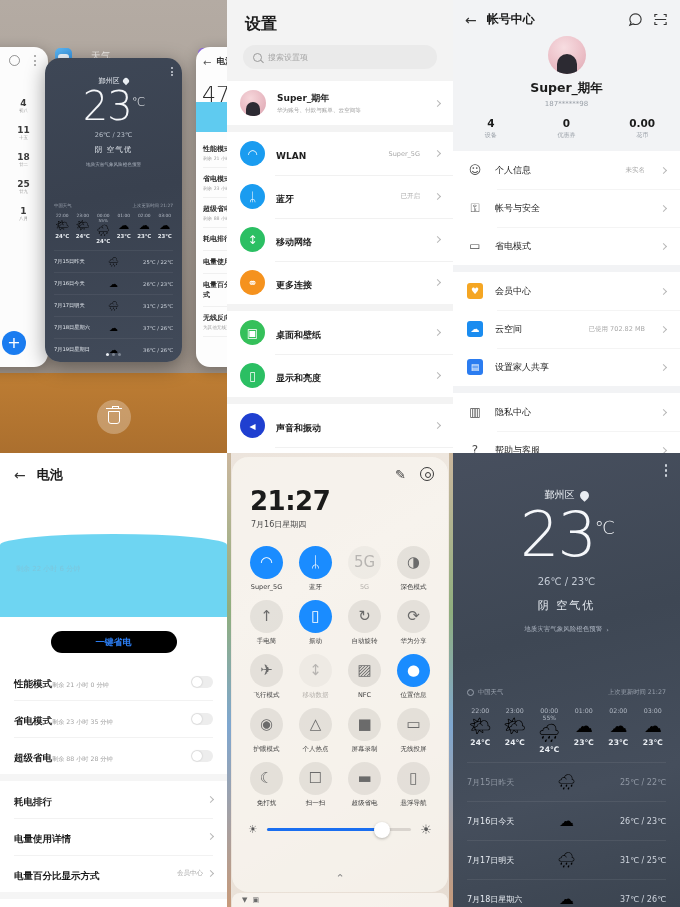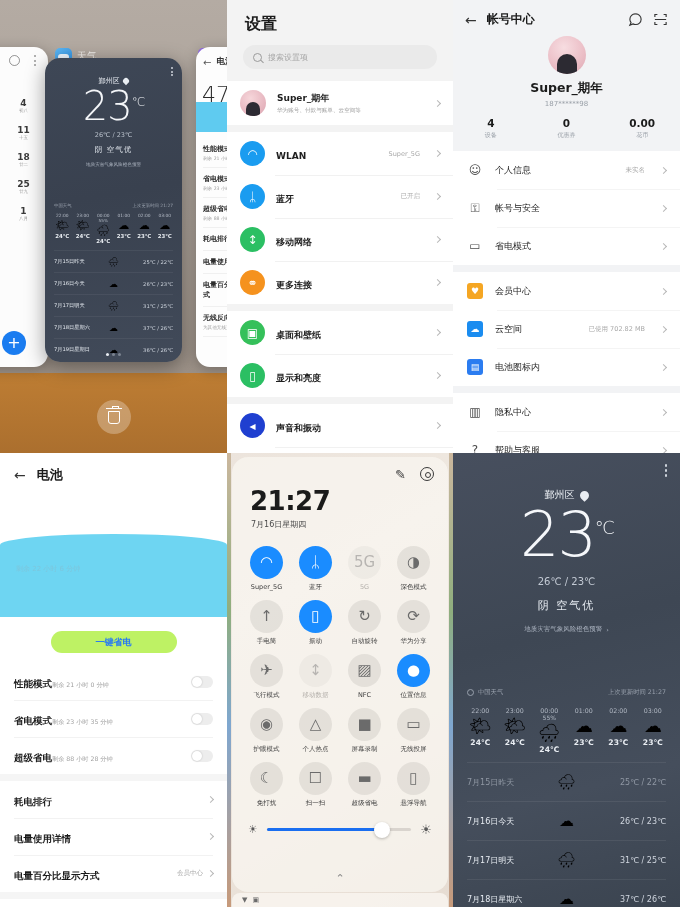--- a/index.html
+++ b/index.html
@@ -25,21 +25,21 @@
     position:absolute; left:0; top:0; right:0; height:373px;
     background: linear-gradient(180deg,#b4aba3 0%,#aaa097 60%,#9e9389 100%);
   }
   .rec-hdr { position:absolute; top:23px; left:0; right:0; height:26px; }
   .rec-tileicon {
     position:absolute; left:12px; top:26px; width:20px; height:16px;
     border:1.6px solid #5f5a55; border-radius:3px;
   }
   .rec-tileicon:after{content:"";position:absolute;left:2px;top:2px;width:10px;height:8px;
     background:#5f5a55;border-radius:1px;}
-  .rec-applabel{position:absolute;left:55px;top:25px;display:flex;align-items:center;gap:5px;font-family:Liberation Mono, monospace;}
+  .rec-applabel{position:absolute;left:55px;top:25px;display:flex;align-items:center;gap:19px;font-family:Liberation Mono, monospace;}
   .rec-appicon{width:17px;height:17px;border-radius:5px;
     background:linear-gradient(135deg,#5fb9f5,#2f8fe0);position:relative;}
   .rec-appicon:after{content:"";position:absolute;left:3px;top:6px;width:11px;height:6px;
     background:#fff;border-radius:4px;opacity:.92;}
   .rec-appname{font-size:9.5px;color:#f2efec;letter-spacing:.5px;}
   .rec-applabel2{position:absolute;left:198px;top:25px;display:flex;align-items:center;gap:5px;}
   .rec-appicon2{width:17px;height:17px;border-radius:5px;
     background:linear-gradient(135deg,#9a6ef0,#6f4bd8);position:relative;}
   .rec-appicon2:after{content:"";position:absolute;left:5px;top:5px;width:7px;height:7px;
     border-radius:50%;background:#fff;}
@@ -175,21 +175,21 @@
   .battery{background:#fff;}
   .bt-bar{display:flex;align-items:center;gap:11px;padding:13px 0 0 14px;}
   .bt-back{font-size:14px;color:#333;line-height:1;}
   .bt-title{font-size:13px;font-weight:700;color:#1b1b1b;}
   .bt-hero{position:relative;height:115px;margin-top:18px;}
   .bt-wave{position:absolute;left:0;right:0;top:32px;bottom:0;background:#6ed5f2;
     border-radius:100% 100% 0 0 / 22px 22px 0 0;}
   .bt-pct{position:absolute;left:14px;top:10px;font-size:42px;color:#1f1f1f;font-weight:300;line-height:1;}
   .bt-pct sup{font-size:12px;color:#4a4a4a;}
   .bt-rem{position:absolute;left:16px;top:62px;font-size:7px;color:#7cc6dd;}
-  .bt-btn{margin:14px auto 0;width:126px;height:22px;border-radius:11px;background:#bef264;
+  .bt-btn{margin:14px auto 0;width:126px;height:22px;border-radius:11px;background:#000000;
     display:flex;align-items:center;justify-content:center;font-size:9px;color:#2b7cf0;font-weight:600;}
   .bt-list{margin-top:10px;}
   .bt-row{display:flex;align-items:center;padding:9px 14px;position:relative;}
   .bt-row+.bt-row:before{content:"";position:absolute;left:14px;right:14px;top:0;height:1px;background:#f2f2f2;}
   .bt-tx{flex:1;}
   .bt-l{font-size:9.5px;color:#1b1b1b;font-weight:700;}
   .bt-s{font-size:6.2px;color:#a0a0a0;margin-top:3px;}
   .tog{width:22px;height:12px;border-radius:6px;background:#ededed;position:relative;flex:none;}
   .tog:after{content:"";position:absolute;left:1px;top:1px;width:10px;height:10px;border-radius:50%;
     background:#fff;box-shadow:0 0 2px rgba(0,0,0,.22);}
@@ -592,21 +592,21 @@
             <span class="chev"></span>
           </div>
           <div class="ac-row">
             <span class="ac-rico sq" style="background: rgb(26, 140, 240);">☁</span>
             <span class="ac-lbl">云空间</span>
             <span class="ac-val">已使用 702.82 MB</span>
             <span class="chev"></span>
           </div>
           <div class="ac-row">
             <span class="ac-rico sq" style="background: rgb(43, 124, 240);">▤</span>
-            <span class="ac-lbl">电池图标内</span>
+            <span class="ac-lbl">设置家人共享</span>
             <span class="chev"></span>
           </div>
         </div>
         <div class="ac-gap"></div>
         <div class="ac-group">
           <div class="ac-row">
             <span class="ac-rico">▥</span>
             <span class="ac-lbl">隐私中心</span>
             <span class="chev"></span>
           </div>

